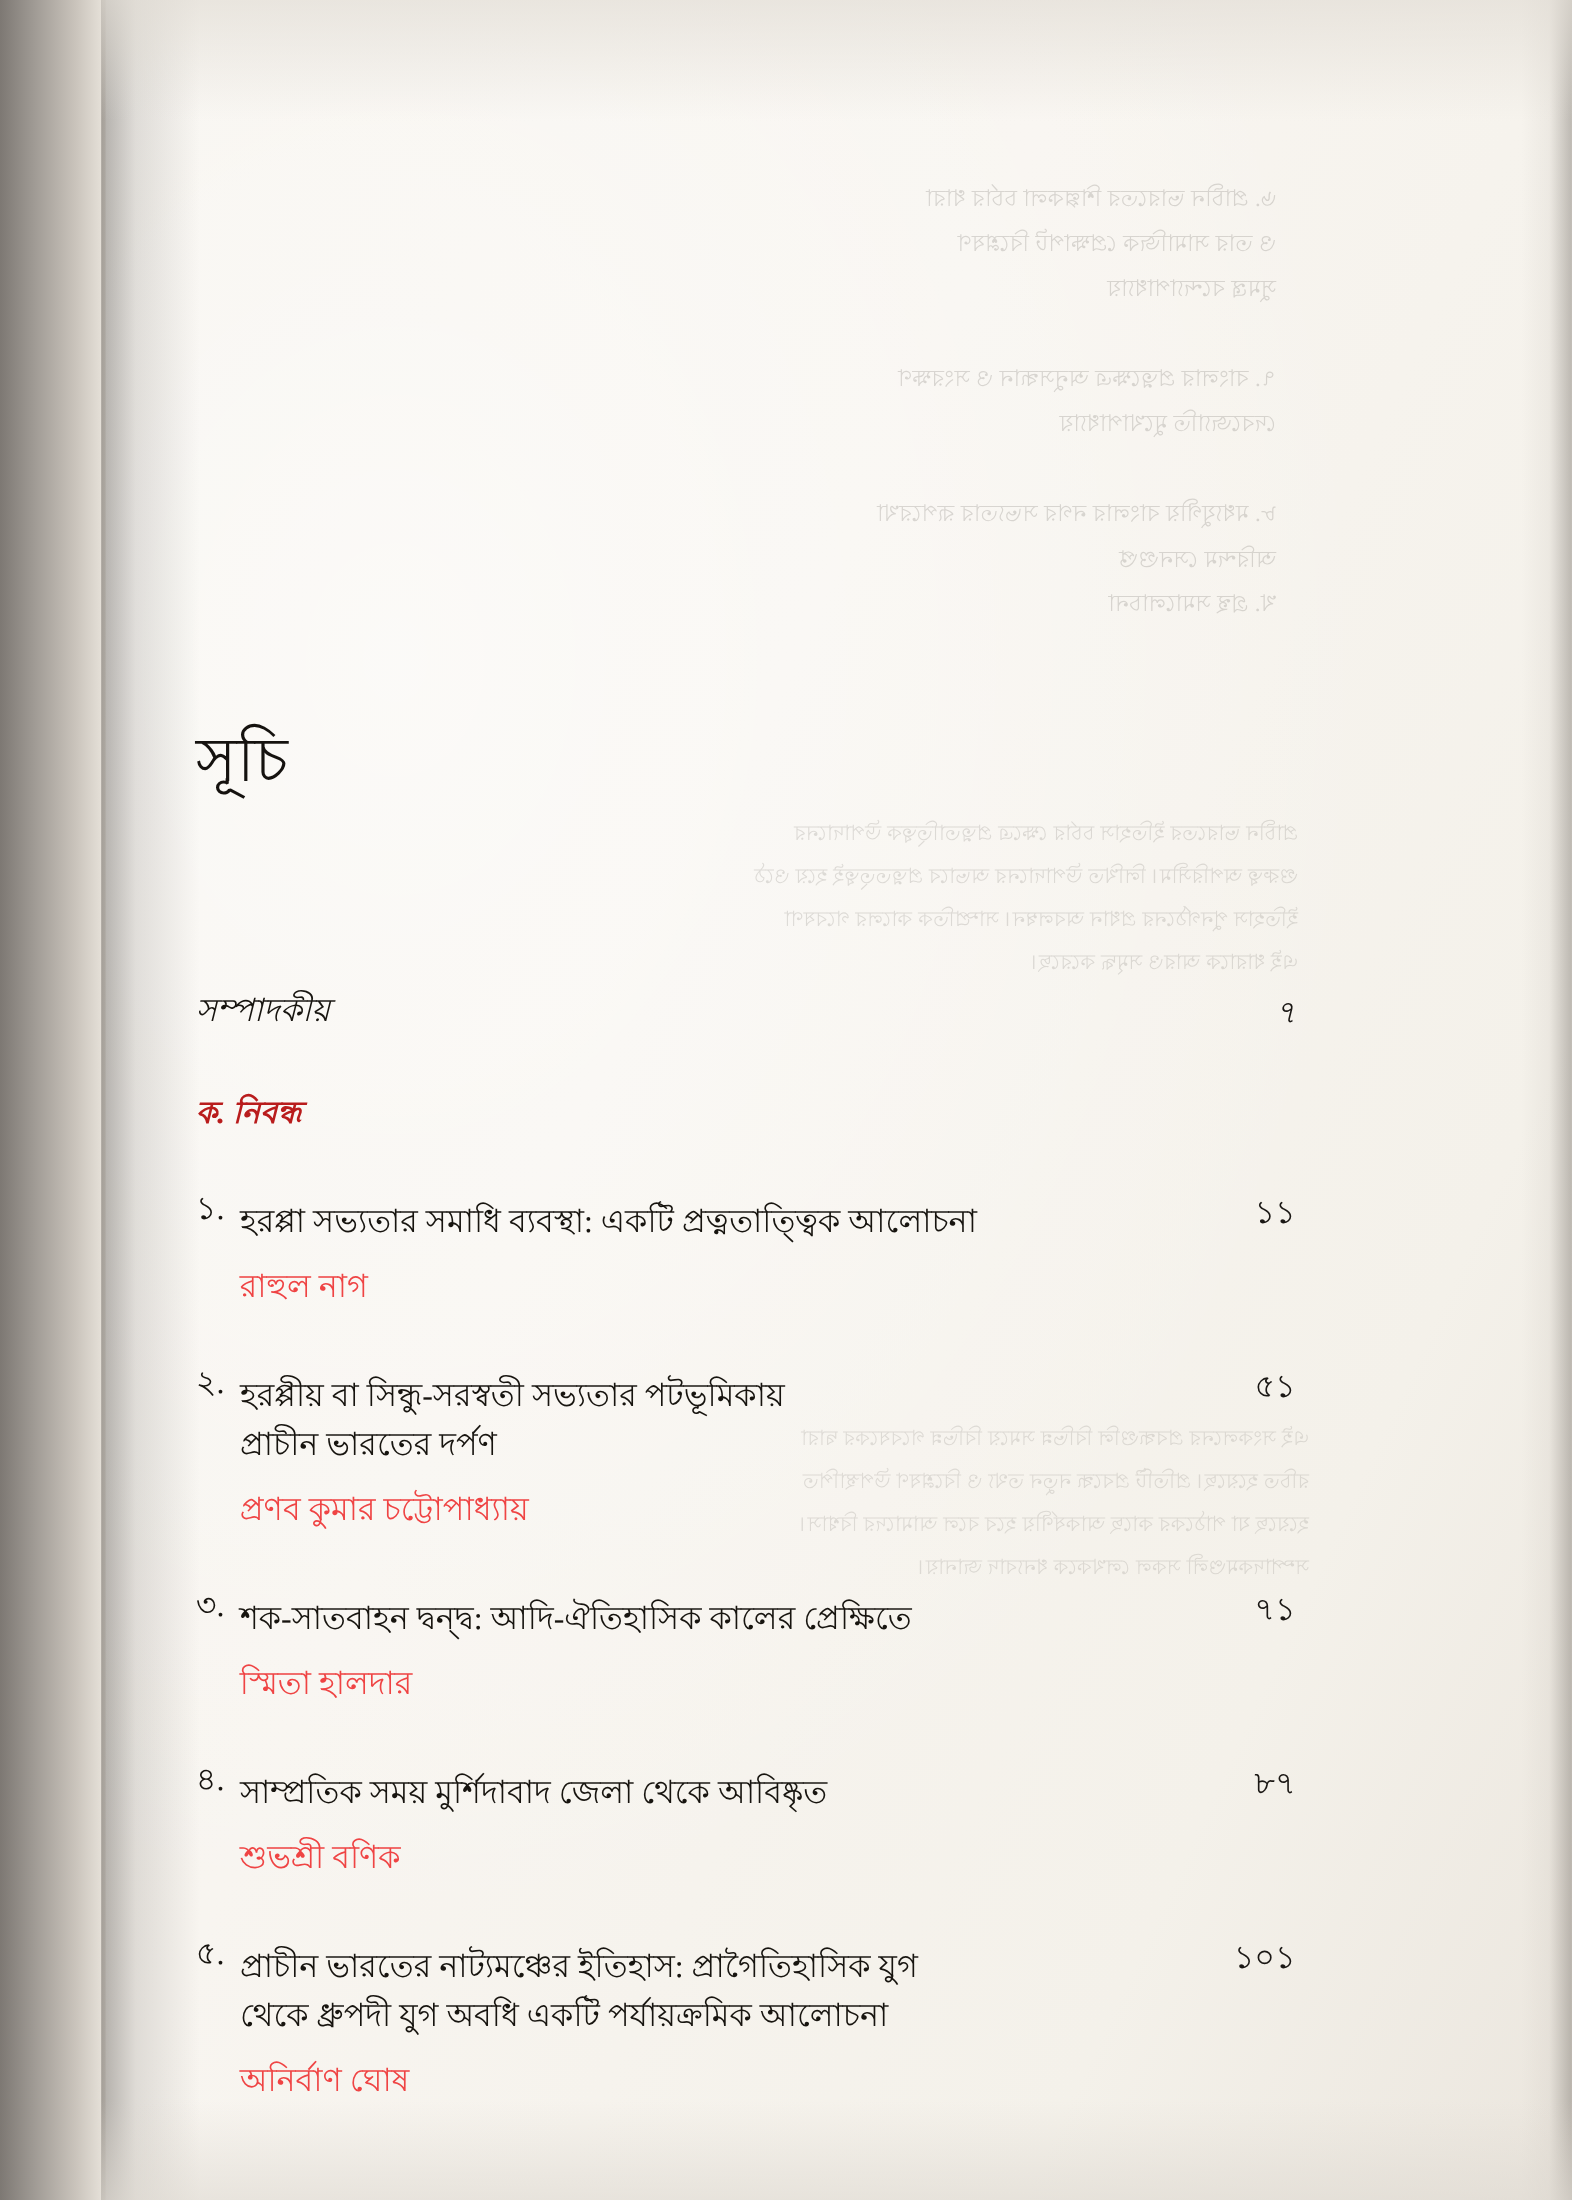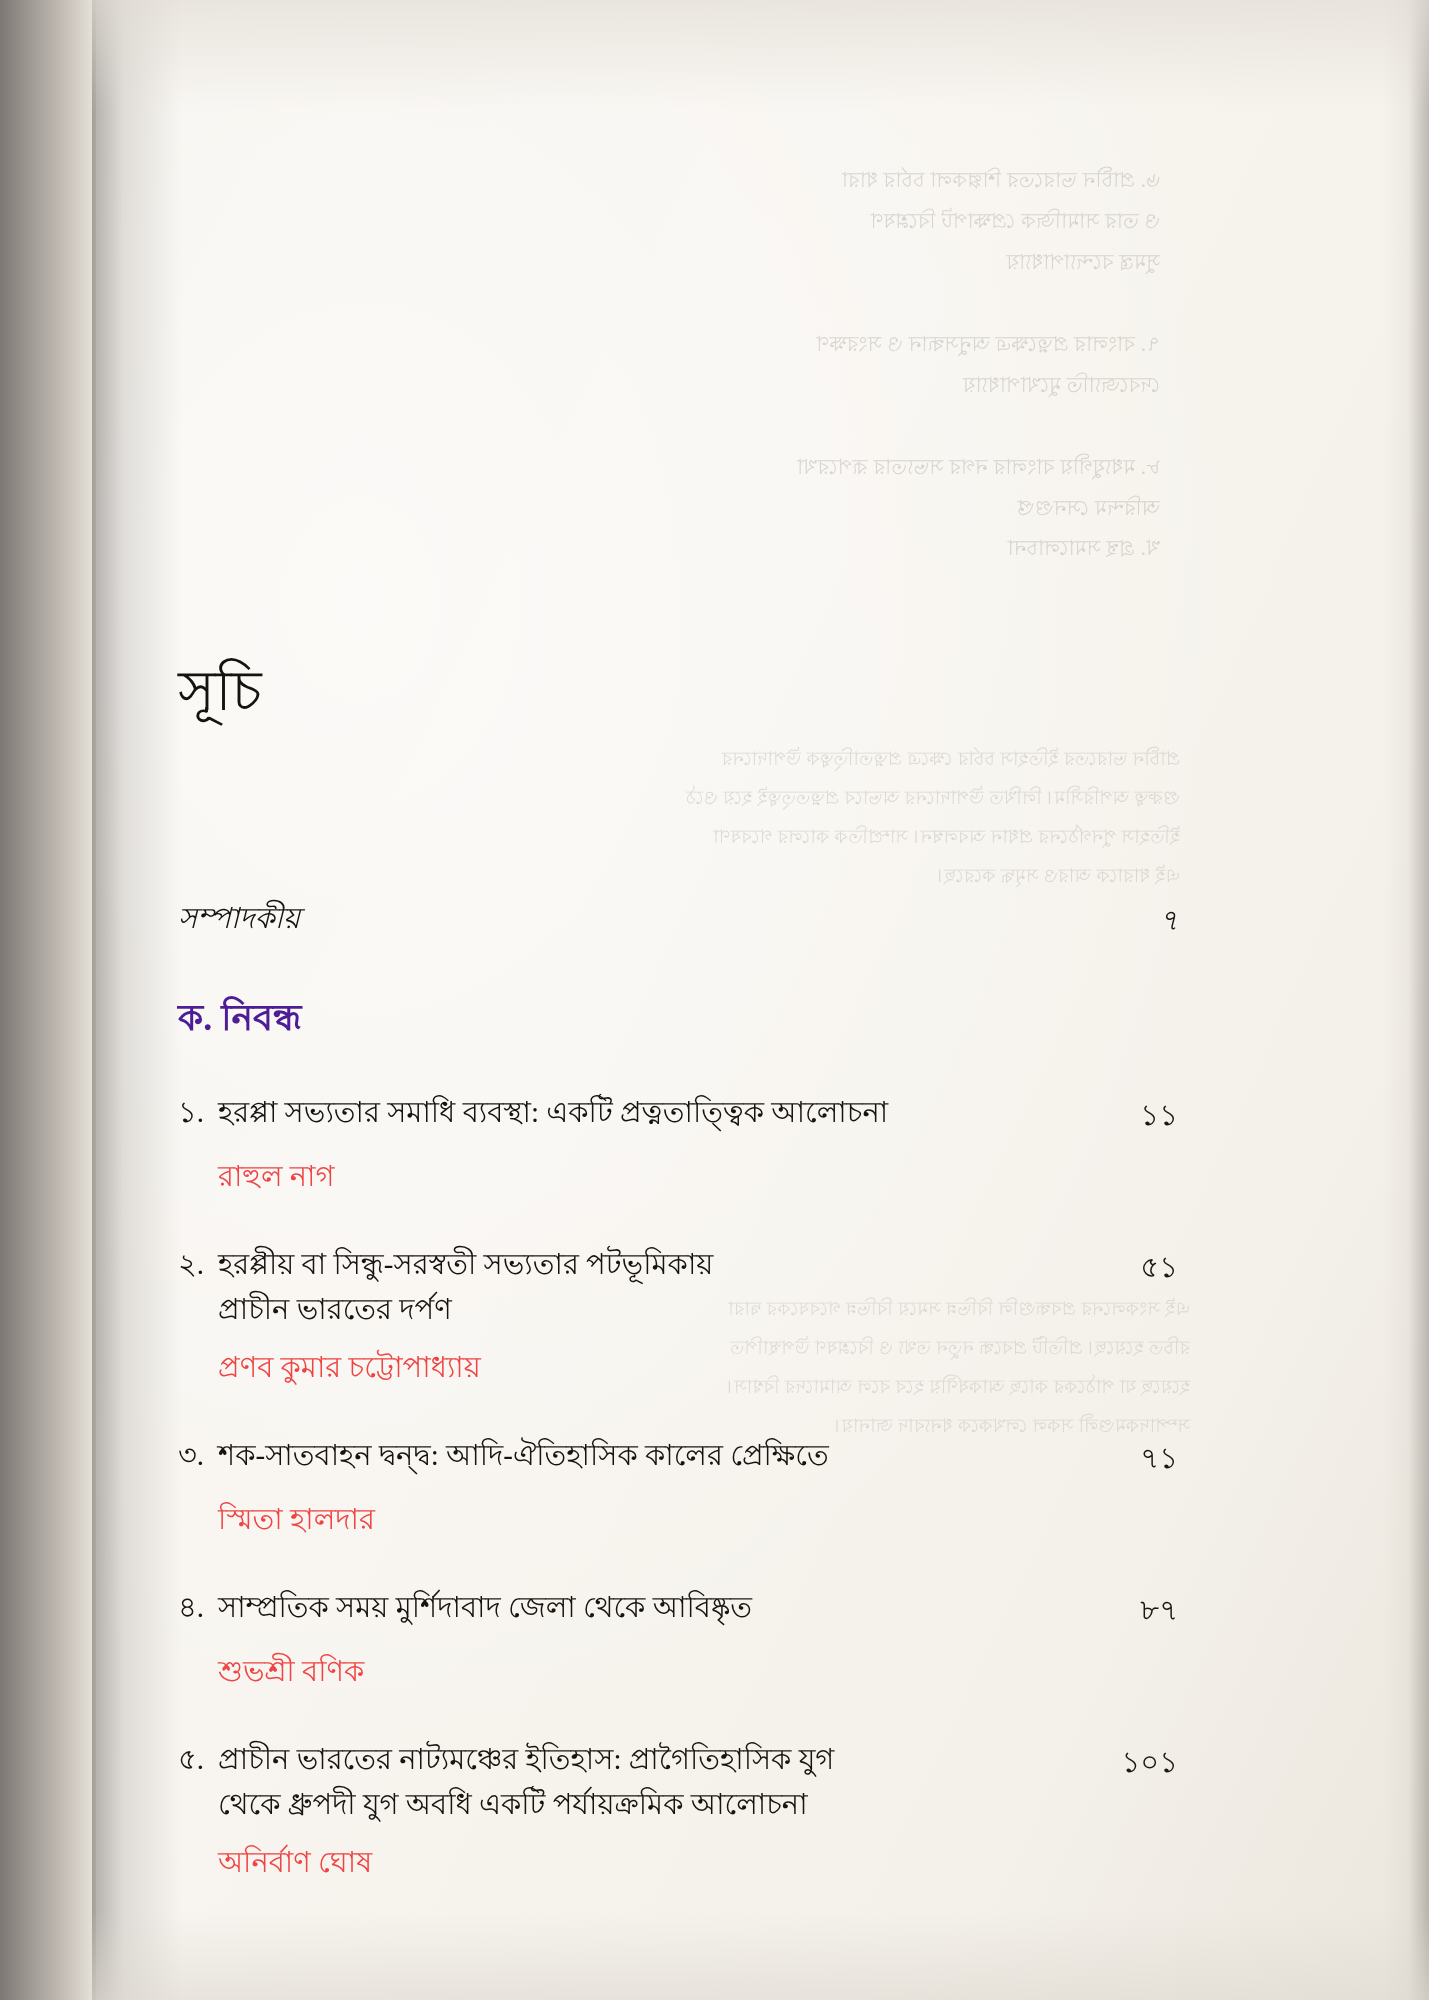--- a/index.html
+++ b/index.html
@@ -155,36 +155,37 @@
   }
 
   .editorial {
     font-style: italic;
     font-size: 29px;
     color: #17140f;
     margin-bottom: 44px;
   }
 
   .section-head {
-    font-size: 36px;
+    font-size: 28px;
     font-weight: bold;
-    color: #4c1d95;
+    color: #b91c1c;
     margin-bottom: 40px;
+    font-style: italic;
   }
 
   .entry { margin-bottom: 40px; }
   .entry .num-title {
     font-size: 29px;
     line-height: 1.55;
     color: #17140f;
     display: flex;
     gap: 14px;
   }
   .entry .num { flex: 0 0 auto; }
-  .entry .titles { flex: 1 1 auto; }
+  .entry .titles { flex: 1 1 auto; margin-top: 12px; }
   .entry .author {
     font-size: 29px;
     color: #ef4444;
     margin-top: 12px;
     padding-left: 40px;
   }
   .entry .subtitle-line { display: block; }
   .entry .title-line2 { padding-left: 0; }
 </style>
 </head>

